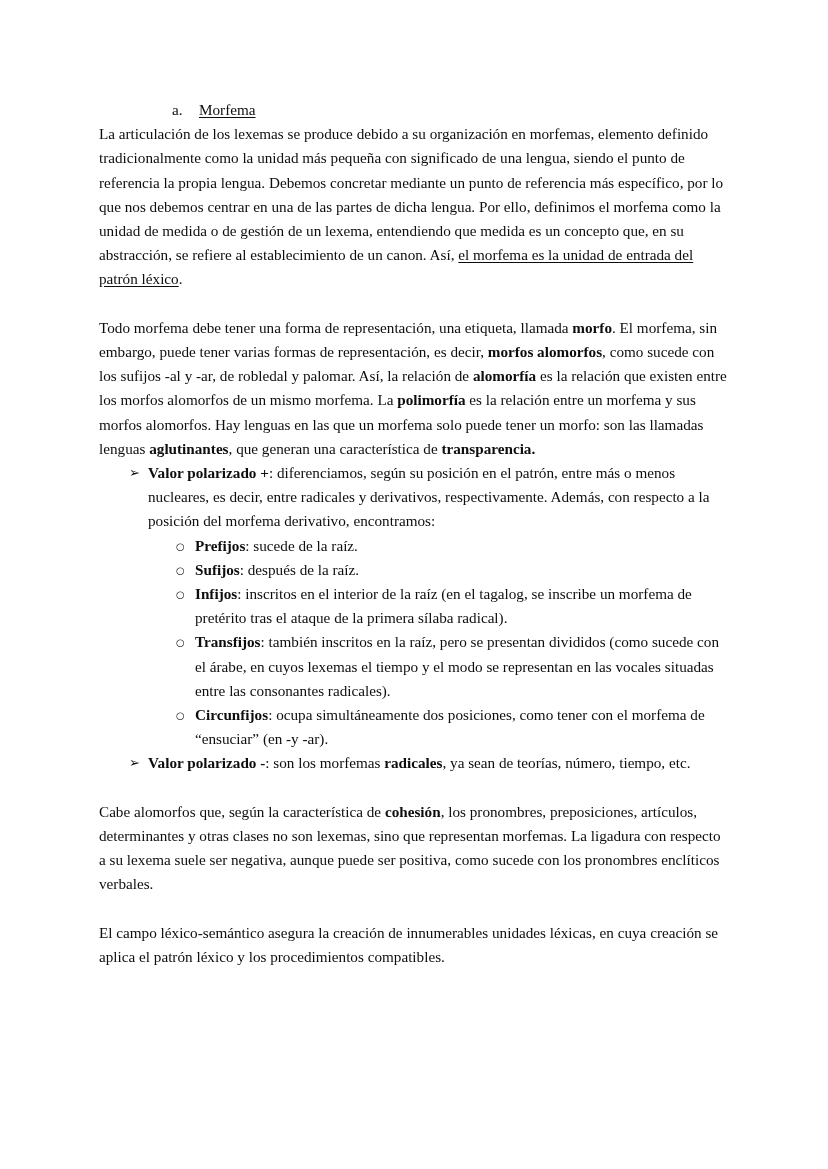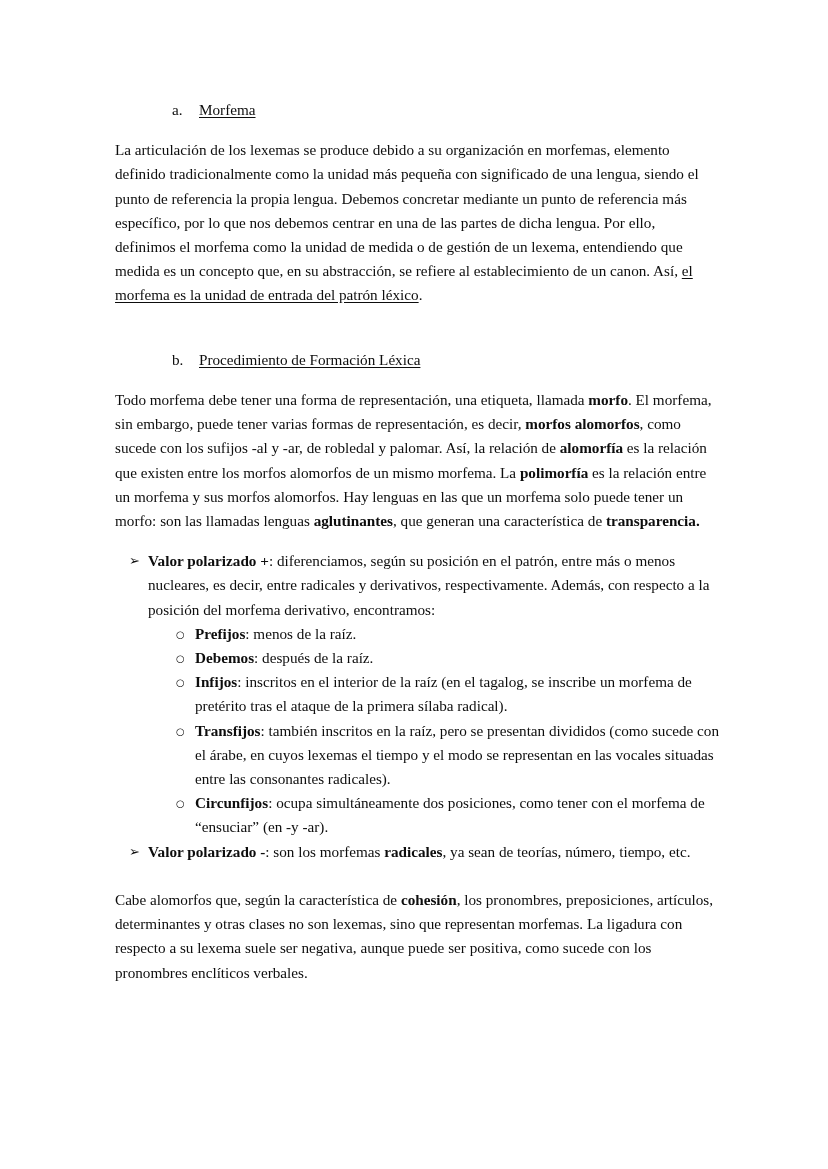--- a/index.html
+++ b/index.html
@@ -43,21 +43,21 @@
   }
   .heading-number {
     padding-left: 22px;
   }
   .heading-title {
     text-decoration: underline;
     text-underline-offset: 2px;
   }
   
   p.para {
-    margin: 16px;
+    margin: 0;
     text-align: left;
   }
   p.spaced {
     margin-top: 24.2px;
   }
   .u {
     text-decoration: underline;
     text-underline-offset: 2px;
   }
   b, .b {
@@ -113,41 +113,38 @@
   <div class="doc-body">
 
     <div class="heading-row heading-letter">
       <span class="marker">a.</span><span class="heading-title">Morfema</span>
     </div>
 
     <p class="para"><span>La articulación de los lexemas se produce debido a su organización en morfemas, elemento definido tradicionalmente como la unidad más pequeña con significado de una lengua, siendo el punto de referencia la propia lengua. Debemos concretar mediante un punto de referencia más específico, por lo que nos debemos centrar en una de las partes de dicha lengua. Por ello, definimos el morfema como la unidad de medida o de gestión de un lexema, entendiendo que medida es un concepto que, en su abstracción, se refiere al establecimiento de un canon. Así, </span><span class="u">el morfema es la unidad de entrada del patrón léxico</span><span>.</span></p>
 
     <div class="blk-gap"></div>
 
-    <div class="heading-row heading-letter">
-      <span class="marker">b.</span><span class="heading-title">Procedimiento de Formación Léxica</span>
-    </div>
 
     <p class="para"><span>Todo morfema debe tener una forma de representación, una etiqueta, llamada </span><b>morfo</b><span>. El morfema, sin embargo, puede tener varias formas de representación, es decir, </span><b>morfos alomorfos</b><span>, como sucede con los sufijos -al y -ar, de robledal y palomar. Así, la relación de </span><b>alomorfía</b><span> es la relación que existen entre los morfos alomorfos de un mismo morfema. La </span><b>polimorfía</b><span> es la relación entre un morfema y sus morfos alomorfos. Hay lenguas en las que un morfema solo puede tener un morfo: son las llamadas lenguas </span><b>aglutinantes</b><span>, que generan una característica de </span><b>transparencia.</b></p>
 
 
     <ul class="lvl1">
 
       <li class="l1item">
         <span class="bullet1">➢</span>
         <b>Valor polarizado +</b><span>: diferenciamos, según su posición en el patrón, entre más o menos nucleares, es decir, entre radicales y derivativos, respectivamente. Además, con respecto a la posición del morfema derivativo, encontramos:</span>
 
         <ul class="lvl2">
           <li class="l2item">
             <span class="bullet2">○</span>
-            <b>Prefijos</b><span>: menos de la raíz.</span>
+            <b>Prefijos</b><span>: sucede de la raíz.</span>
           </li>
           <li class="l2item">
             <span class="bullet2">○</span>
-            <b>Debemos</b><span>: después de la raíz.</span>
+            <b>Sufijos</b><span>: después de la raíz.</span>
           </li>
           <li class="l2item">
             <span class="bullet2">○</span>
             <b>Infijos</b><span>: inscritos en el interior de la raíz (en el tagalog, se inscribe un morfema de pretérito tras el ataque de la primera sílaba radical).</span>
           </li>
           <li class="l2item">
             <span class="bullet2">○</span>
             <b>Transfijos</b><span>: también inscritos en la raíz, pero se presentan divididos (como sucede con el árabe, en cuyos lexemas el tiempo y el modo se representan en las vocales situadas entre las consonantes radicales).</span>
           </li>
           <li class="l2item">
@@ -162,15 +159,16 @@
         <b>Valor polarizado -</b><span>: son los morfemas </span><b>radicales</b><span>, ya sean de teorías, número, tiempo, etc.</span>
       </li>
 
     </ul>
 
     <p class="para spaced"><span>Cabe alomorfos que, según la característica de </span><b>cohesión</b><span>, los pronombres, preposiciones, artículos, determinantes y otras clases no son lexemas, sino que representan morfemas. La ligadura con respecto a su lexema suele ser negativa, aunque puede ser positiva, como sucede con los pronombres enclíticos verbales.</span></p>
 
     <div class="blk-gap"></div>
 
 
+    <p class="para">El campo léxico-semántico asegura la creación de innumerables unidades léxicas, en cuya creación se aplica el patrón léxico y los procedimientos compatibles.</p>
 
   </div>
 </div>
 
 </body></html>

